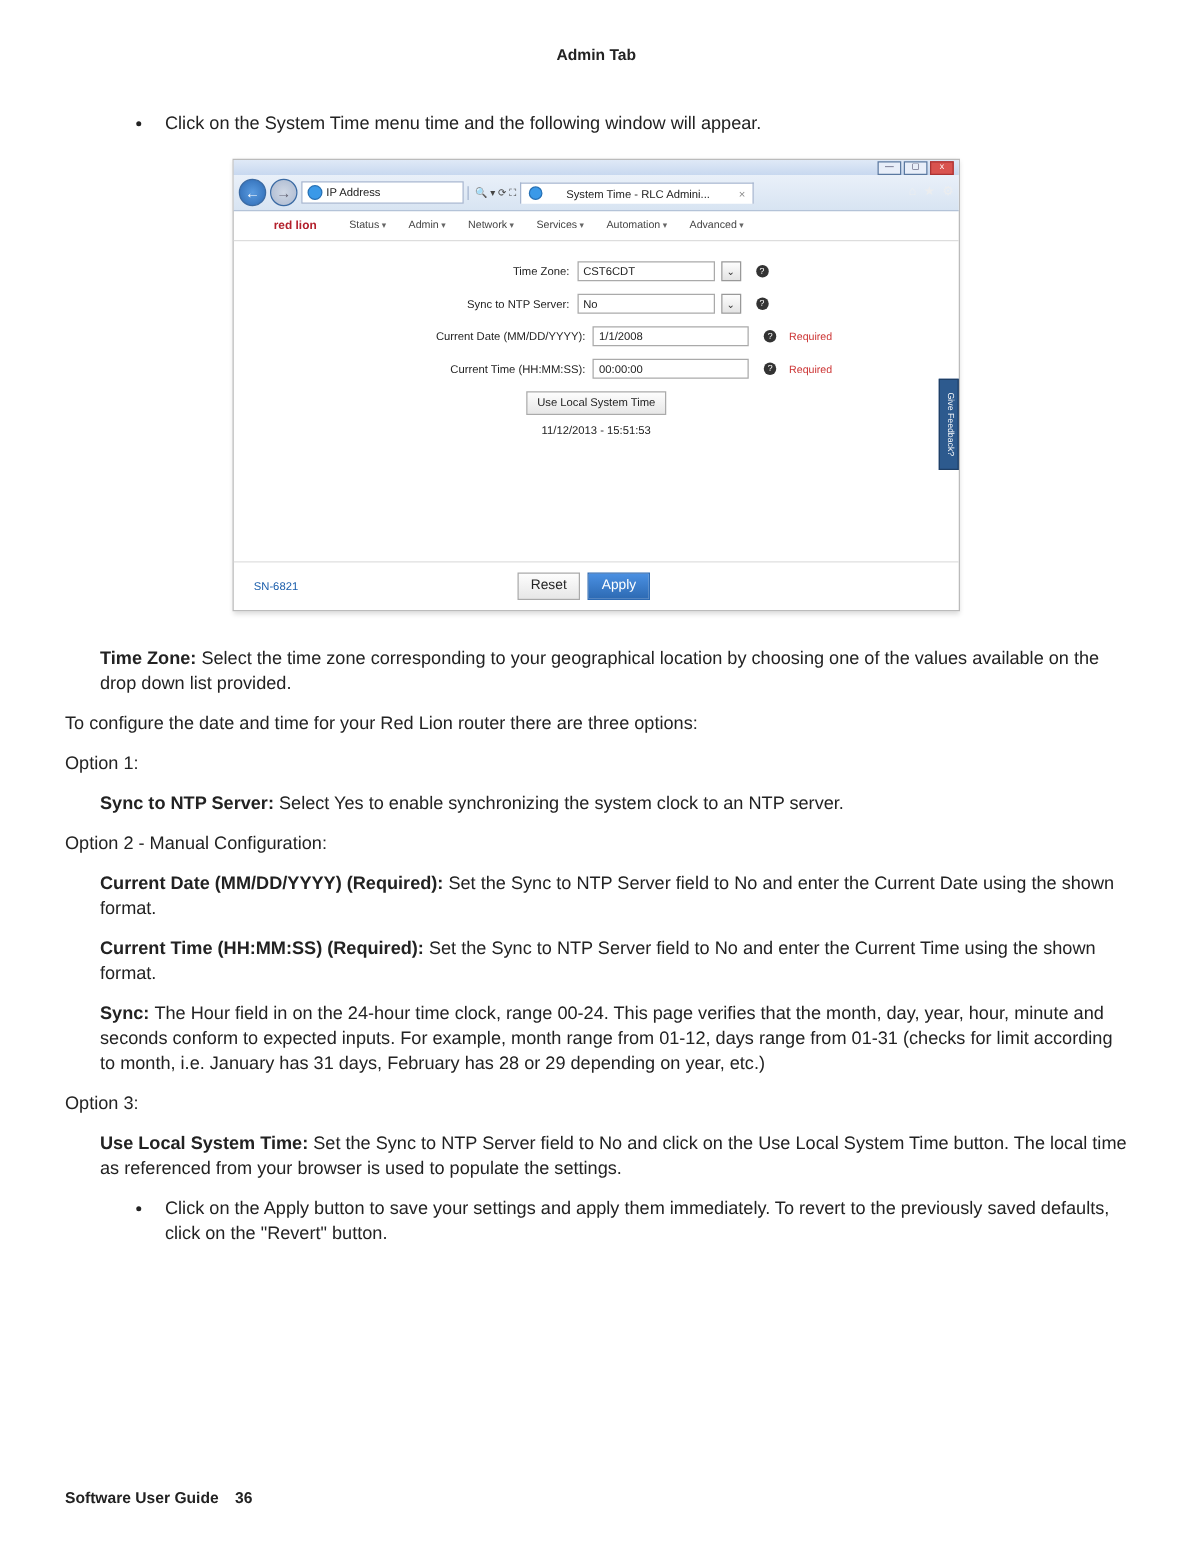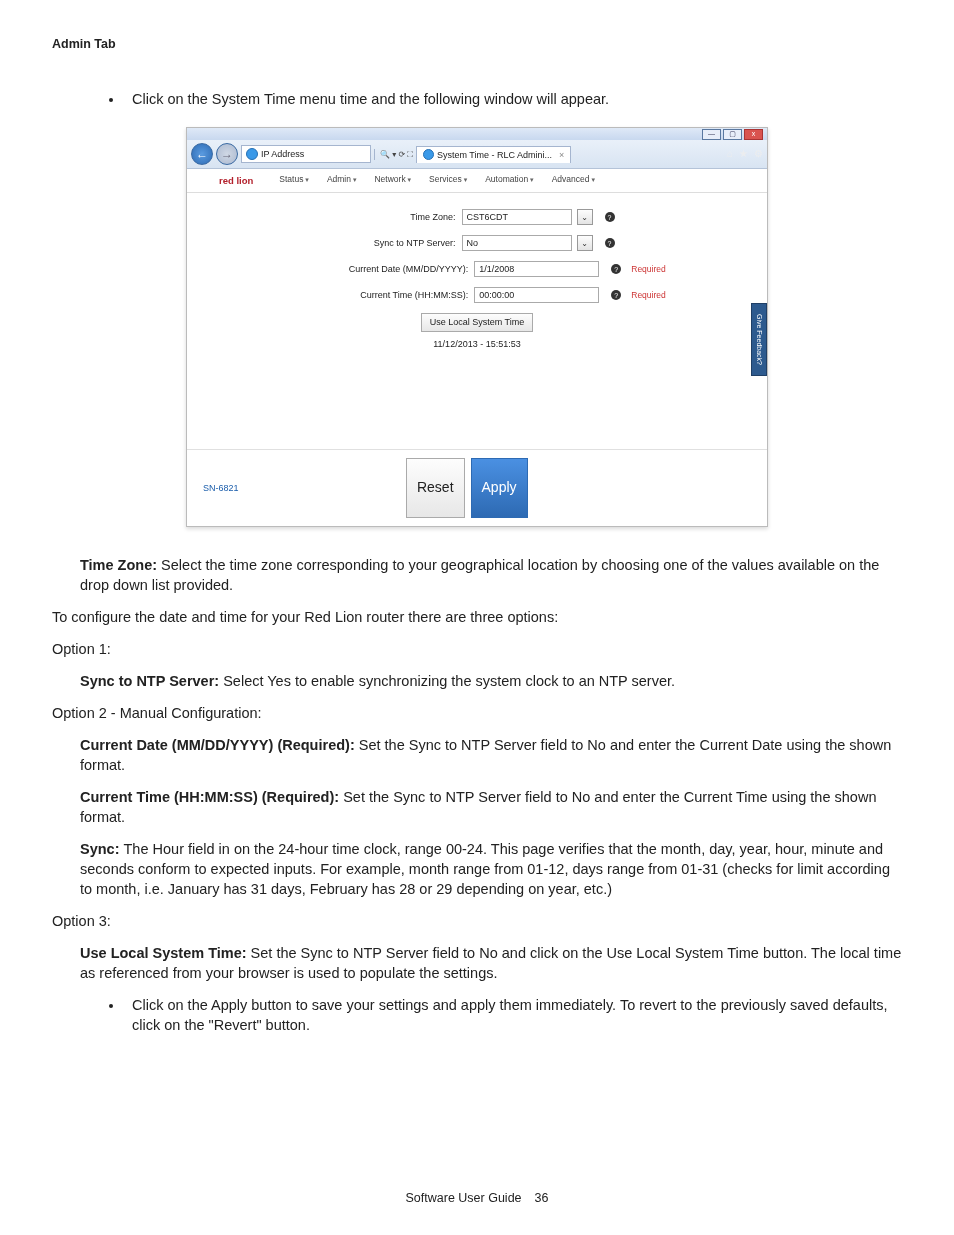--- a/index.html
+++ b/index.html
@@ -5,21 +5,21 @@
   body {
     font-family: "Segoe UI", Tahoma, Geneva, Verdana, sans-serif;
     font-size: 14.5px;
     color: #222;
     margin: 0;
     padding: 36px 52px 60px 52px;
     background: #fff;
     line-height: 1.38;
   }
   .header-right {
-    text-align: left;
+    text-align: center;
     font-weight: bold;
     font-size: 12.5px;
     margin-bottom: 36px;
   }
   ul.bullet { list-style: disc; padding-left: 72px; margin: 0 0 18px 0; }
   ul.bullet li { padding-left: 8px; }
   .screenshot {
     width: 580px;
     margin: 18px auto 28px auto;
     border: 1px solid #bbb;
@@ -61,21 +61,21 @@
   .addr-field .ie-icon {
     width: 10px; height: 10px; border-radius: 50%;
     background: #3a99e8; border: 1px solid #2570b5;
   }
   .search-tools {
     display: flex; align-items: center; gap: 4px; font-size: 8px; color: #444;
     border-left: 1px solid #a5b5cf; padding-left: 5px;
   }
   .tab {
     background: #fff; border: 1px solid #a5b5cf; border-bottom: none;
-    padding: 2px 6px; display: flex; align-items: center; gap: 3px;
+    padding: 2px 6px; display: flex; align-items: center; gap: 19px;
   }
   .tab .ie-icon { width: 9px; height: 9px; border-radius:50%; background:#3a99e8; border:1px solid #2570b5;}
   .tab .x { color:#888; margin-left:4px;}
   .tool-icons { margin-left: auto; display:flex; gap:6px; color:#eee; font-size:10px;}
   .tool-icons span { opacity:.85;}
   .menubar {
     display:flex; align-items:flex-start; gap:18px;
     padding: 5px 32px; border-bottom: 1px solid #ddd;
     font-size: 8.5px; color:#444;
   }
@@ -102,37 +102,37 @@
   }
   .local-row { text-align:center; margin-top:8px;}
   .local-time { text-align:center; font-size:9px; margin-top:6px; color:#222;}
   .footer-row {
     display:flex; align-items:center; padding: 8px 16px;
     border-top: 1px solid #e0e0e0; font-size:9px;
   }
   .sn-link { color:#1a5dab;}
   .btn-group { margin-left:auto; margin-right:auto; position:relative; left:-28px; display:flex; gap:6px;}
   .btn {
-    border:1px solid #aaa; padding:19px 10px; font-size:14px;
+    border:1px solid #aaa; padding:2px 10px; font-size:11px;
     background:linear-gradient(#fdfdfd,#e7e7e7);
   }
   .btn.primary { background:linear-gradient(#4a90e2,#2d6ab3); color:#fff; border-color:#2d6ab3;}
   .feedback-tab {
     position:absolute; right:0; top:110px;
     background:#2d5a8e; color:#fff; font-size:7px;
     padding: 10px 2px; writing-mode: vertical-rl;
     border:1px solid #1f3f66;
   }
   .body-text { margin: 12px 0 12px 28px;}
   .body-text.nobold { margin-left:0;}
   b { font-weight:bold;}
   .footer {
     position: fixed; bottom: 28px; left: 52px; right: 52px;
-    display:flex; justify-content:center;
-    font-size:12.5px; font-weight:normal;gap:13px;
+    display:flex; justify-content:flex-start;
+    font-size:12.5px; font-weight:bold;gap:13px;
   }
   @media print { .footer { position:absolute; } }
 </style>
 </head>
 <body>
 
 <div class="header-right">Admin Tab</div>
 
 <ul class="bullet">
   <li>Click on the System Time menu time and the following window will appear.</li>

